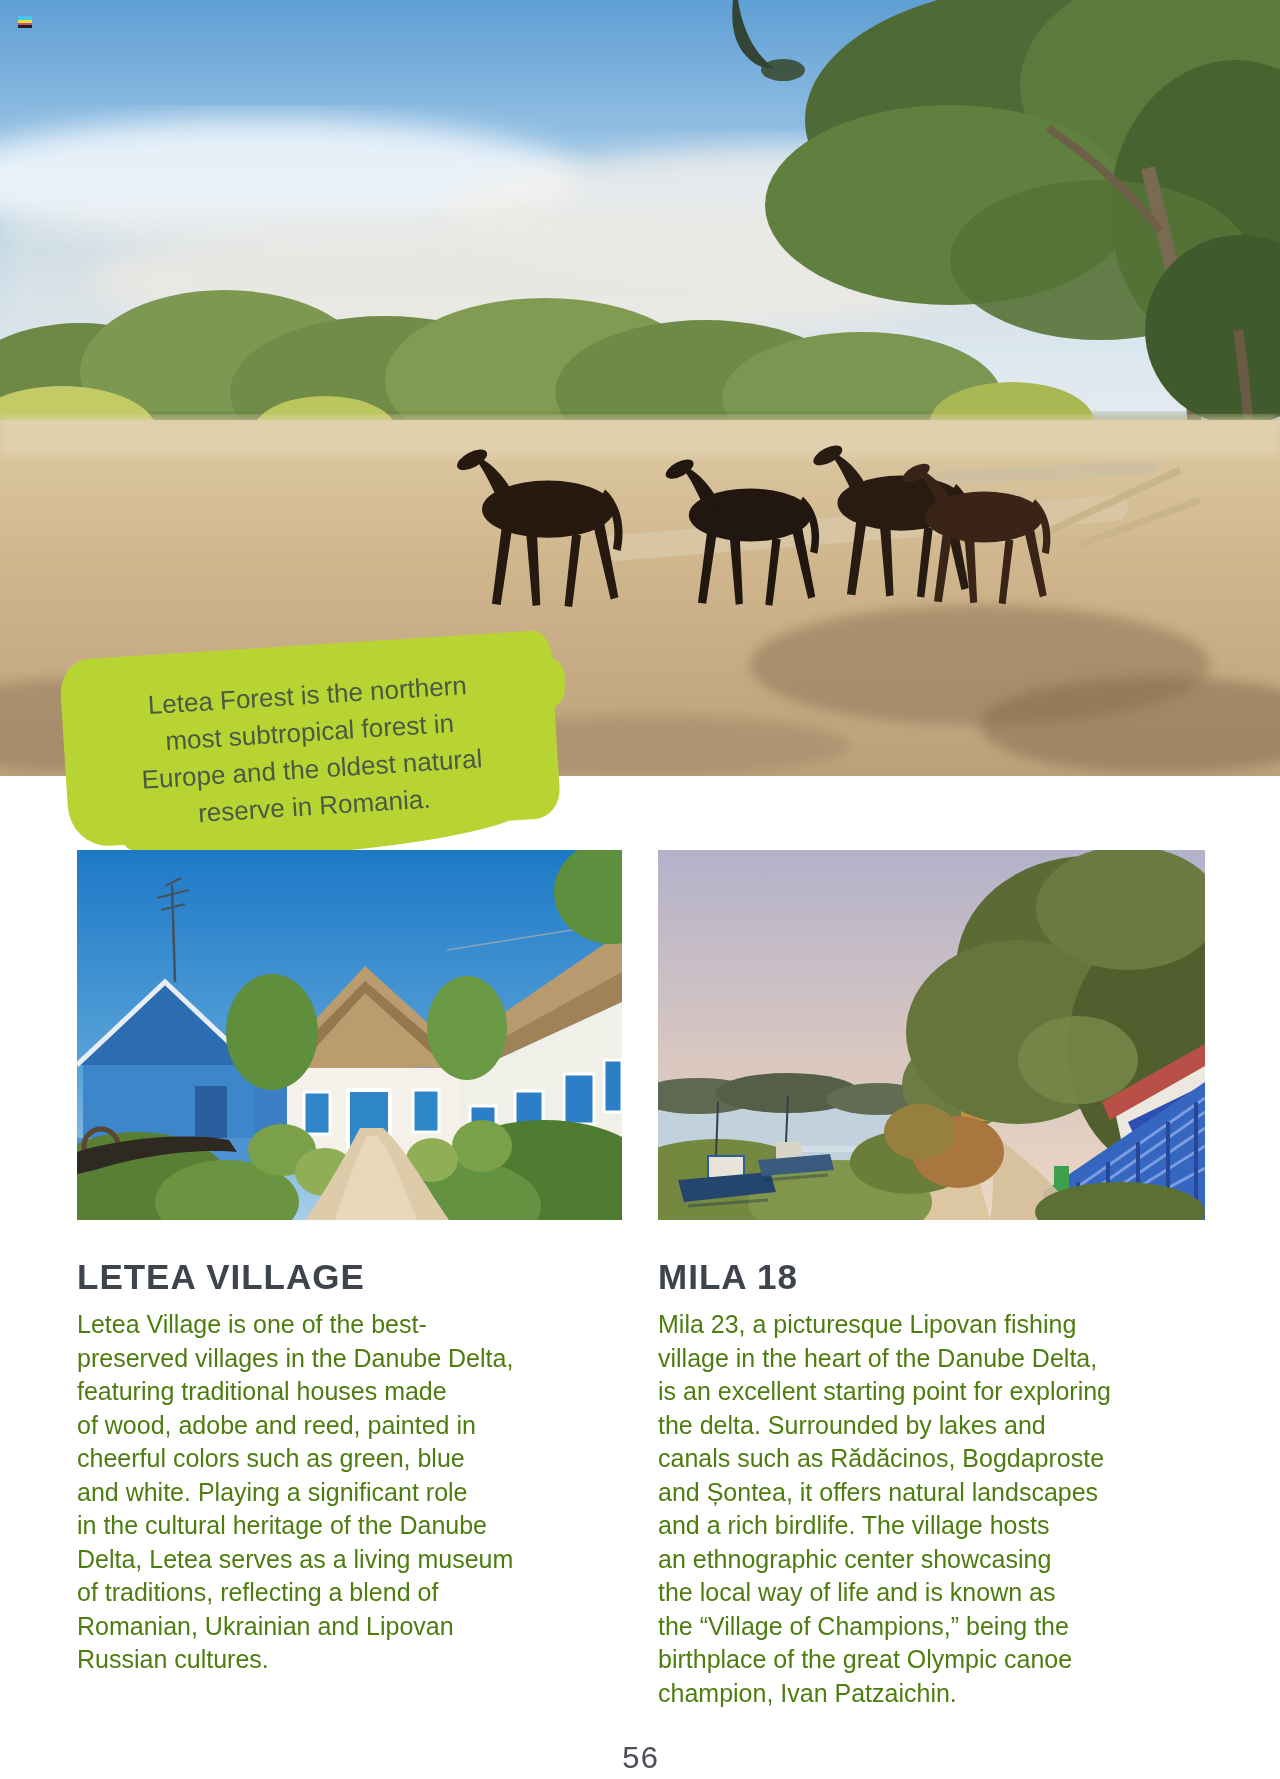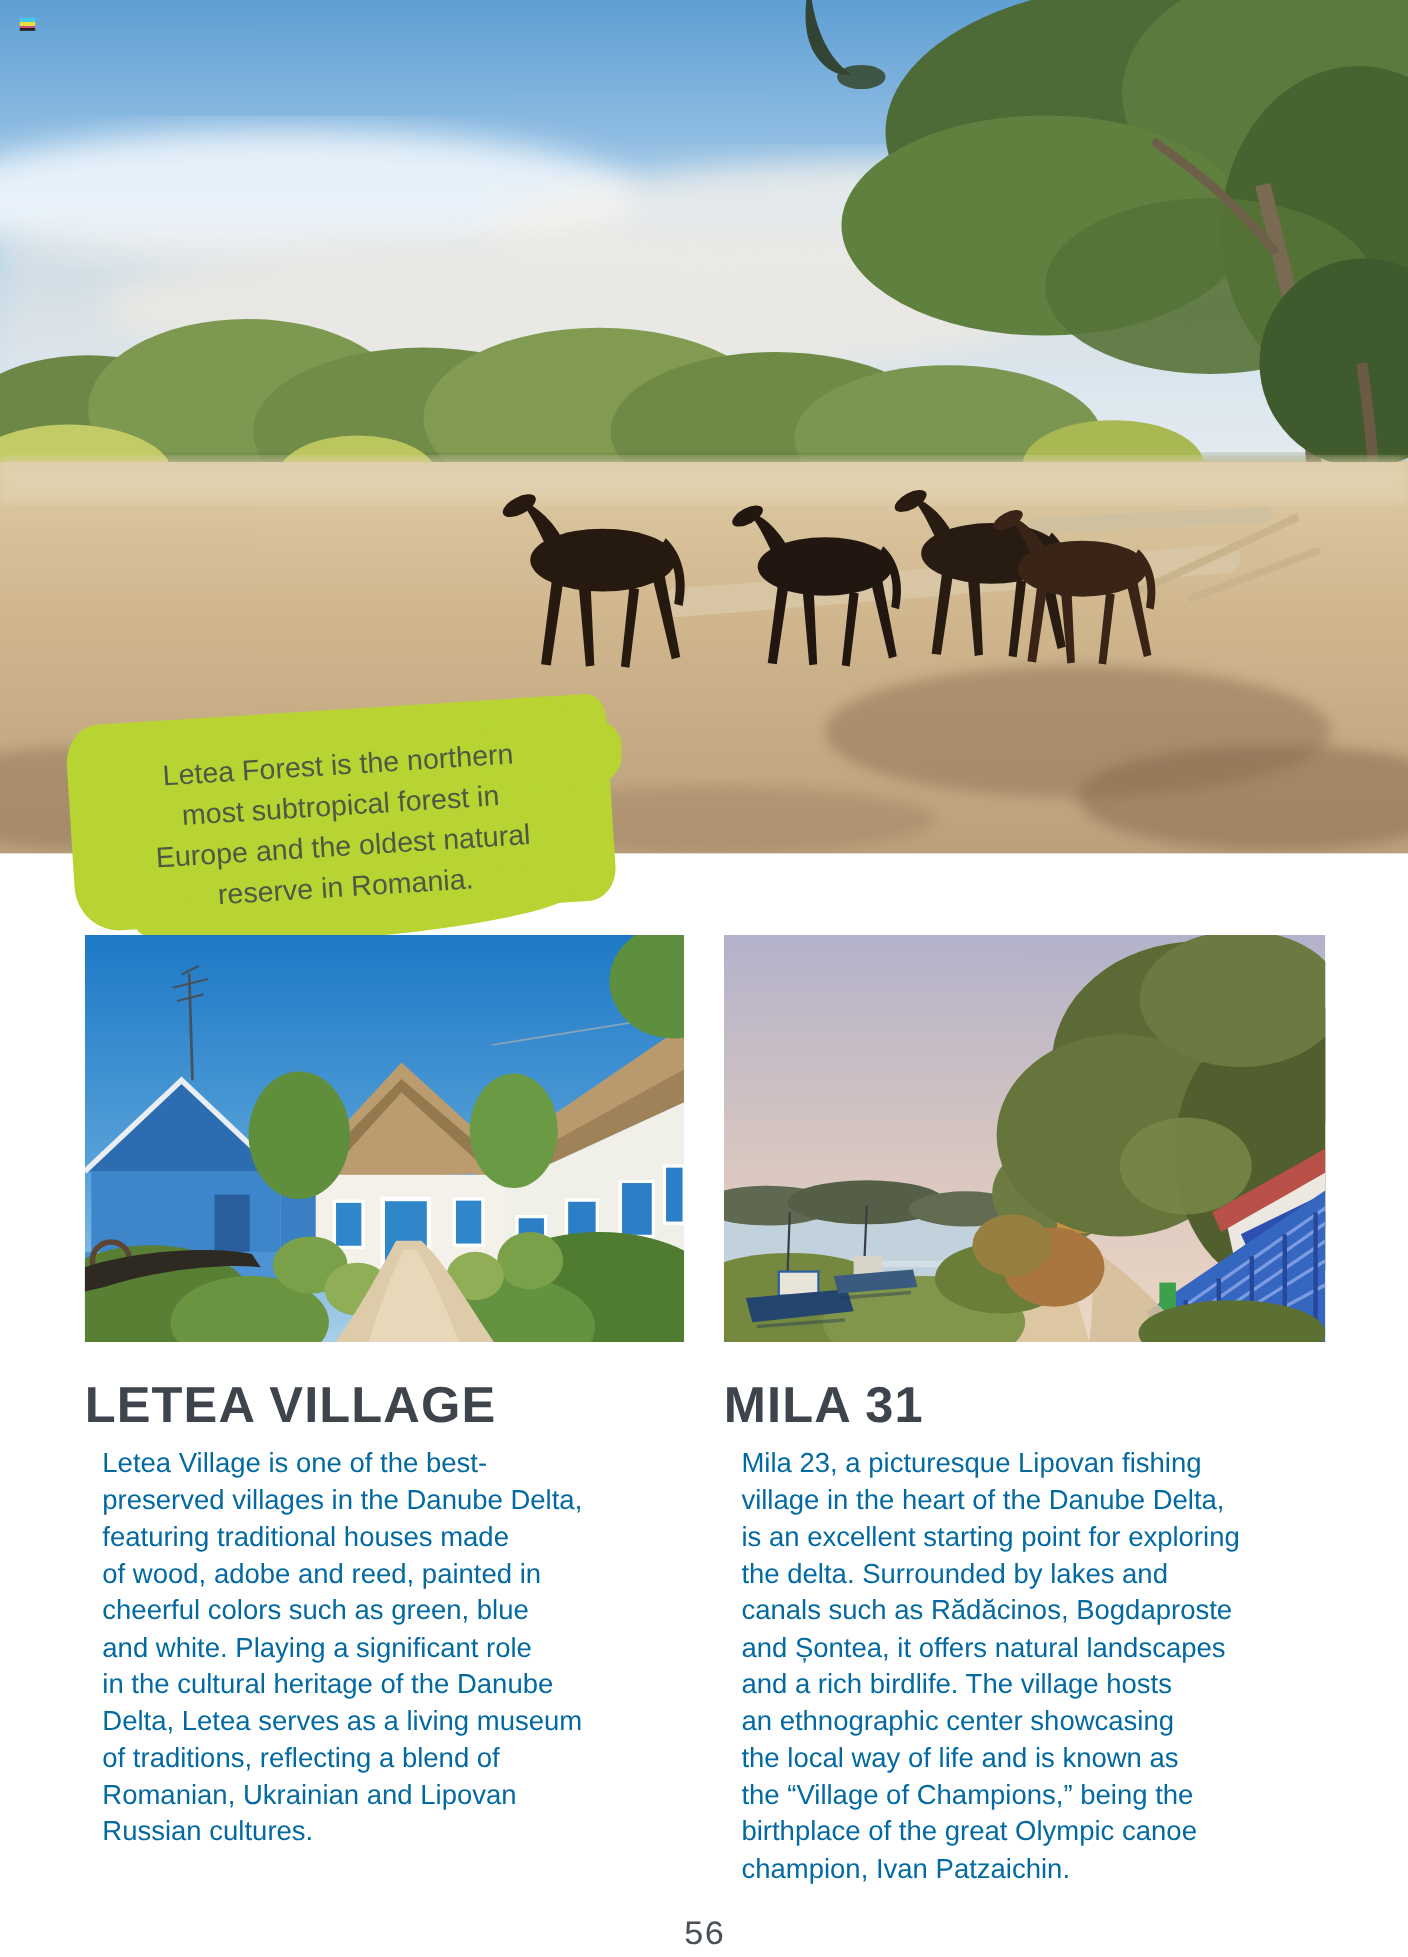--- a/index.html
+++ b/index.html
@@ -25,23 +25,23 @@
   
   .thumb{position:absolute;top:850px;height:370px;margin:0;overflow:hidden;}
   .thumb-left{left:77px;width:545px;}
   .thumb-right{left:658px;width:547px;}
   .thumb svg{display:block;}
 
   
   .col{position:absolute;top:1256px;width:560px;}
   .col-left{left:77px;}
   .col-right{left:658px;}
-  .col h2{margin:0 0 10px 0;font-size:46px;line-height:42px;font-weight:800;
+  .col h2{margin:0 0 10px 0;font-size:35px;line-height:42px;font-weight:800;
           letter-spacing:1px;color:#3e444c;}
-  .col p{margin:16px;font-size:25px;line-height:33.5px;color:#0369a1;white-space:pre-line;}
+  .col p{margin:0;font-size:25px;line-height:33.5px;color:#4d7c0f;white-space:pre-line;}
 
   .page-number{position:absolute;top:1742px;left:0;width:100%;text-align:center;
           font-size:31px;color:#4a5056;font-family:Liberation Mono, monospace;}
 </style>
 </head>
 <body>
 
 <div class="page">
 
   <figure class="hero">
@@ -257,21 +257,21 @@
 cheerful colors such as green, blue
 and white. Playing a significant role
 in the cultural heritage of the Danube
 Delta, Letea serves as a living museum
 of traditions, reflecting a blend of
 Romanian, Ukrainian and Lipovan
 Russian cultures.</p>
   </section>
 
   <section class="col col-right">
-    <h2>MILA 31</h2>
+    <h2>MILA 18</h2>
     <p>Mila 23, a picturesque Lipovan fishing
 village in the heart of the Danube Delta,
 is an excellent starting point for exploring
 the delta. Surrounded by lakes and
 canals such as Rădăcinos, Bogdaproste
 and Șontea, it offers natural landscapes
 and a rich birdlife. The village hosts
 an ethnographic center showcasing
 the local way of life and is known as
 the “Village of Champions,” being the

